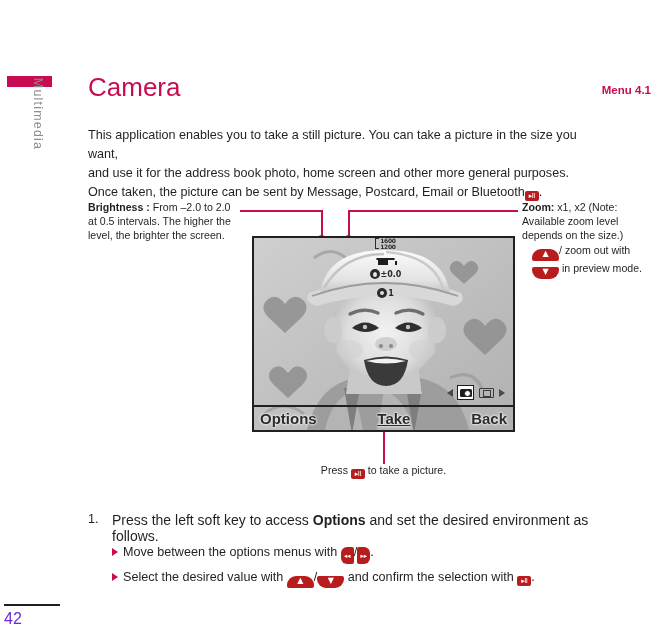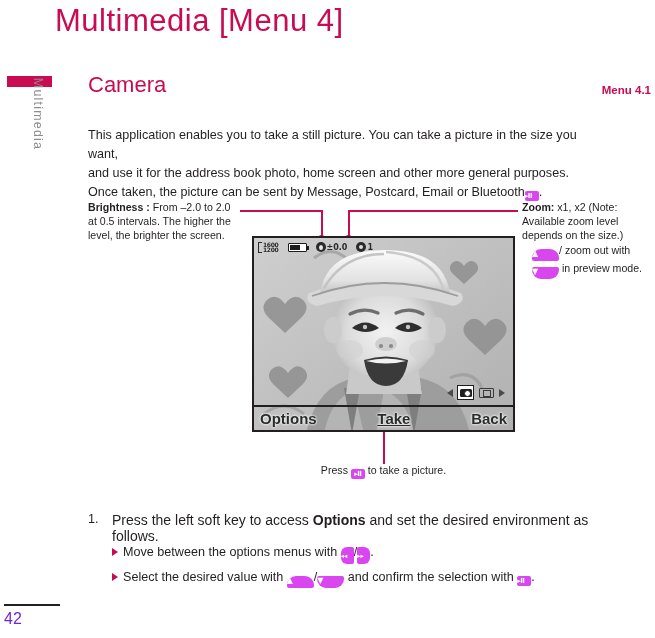--- a/index.html
+++ b/index.html
@@ -60,21 +60,21 @@
     width: 56px;
     text-align: left;
     font-size: 16px;
     color: #6d28d9;
   }
 
   
   .section-title {
     position: absolute;
     left: 88px; top: 72px;
-    font-size: 22px;
+    font-size: 26px;
     color: #C80B53;
     white-space: nowrap;
   }
   .section-menu {
     position: absolute;
     right: 4px; top: 84px;
     font-size: 11.5px;
     font-weight: bold;
     color: #C80B53;
     white-space: nowrap;
@@ -89,26 +89,26 @@
     font-size: 12.6px;
     line-height: 19px;
     color: #231f20;
     margin-top: 16px;
   }
 
   
   .key {
     display: inline-block;
     vertical-align: -2px;
-    background: #d946ef;
+    background: #b91c1c;
     color: #ffffff;
+    text-align: center;
     font-size: 7px;
     line-height: 1;
     font-family: "DejaVu Sans", sans-serif;
-    font-weight: bold;
   }
   .key-ok {
     width: 14px; height: 10px;
     border-radius: 2px;
     padding-top: 2.3px;
     letter-spacing: -0.5px;
   }
   .key-lr {
     width: 13px; height: 17px;
     padding-top: 6px;
@@ -185,20 +185,21 @@
   }
   .statusbar {
     position: absolute;
     left: 0; top: 0;
     width: 100%; height: 18px;
     display: flex;
     align-items: center;
     gap: 9px;
     padding-left: 4px;
     z-index: 4;
+    flex-direction: column;
   }
   .res-icon {
     display: flex; align-items: center;
     font-family: "DejaVu Sans", sans-serif;
   }
   .res-icon .bracket {
     width: 4px; height: 11px;
     border: 1.4px solid #2a2a2a;
     border-right: none;
     margin-right: 1px;
@@ -344,21 +345,20 @@
   }
   .bullet .tri { margin-right: 5px; }
   .b1 { left: 112px; top: 545px; }
   .b2 { left: 112px; top: 570px; }
 </style>
 </head>
 <body>
 
 <div id="page">
 
-  <div class="chapter-title">Multimedia [Menu 4]</div>
 
   <div class="side-tab"></div>
   <div class="side-label">Multimedia</div>
 
   <div class="page-rule"></div>
   <div class="page-number">42</div>
 
   <div class="section-title">Camera</div>
   <div class="section-menu">Menu 4.1</div>
 

